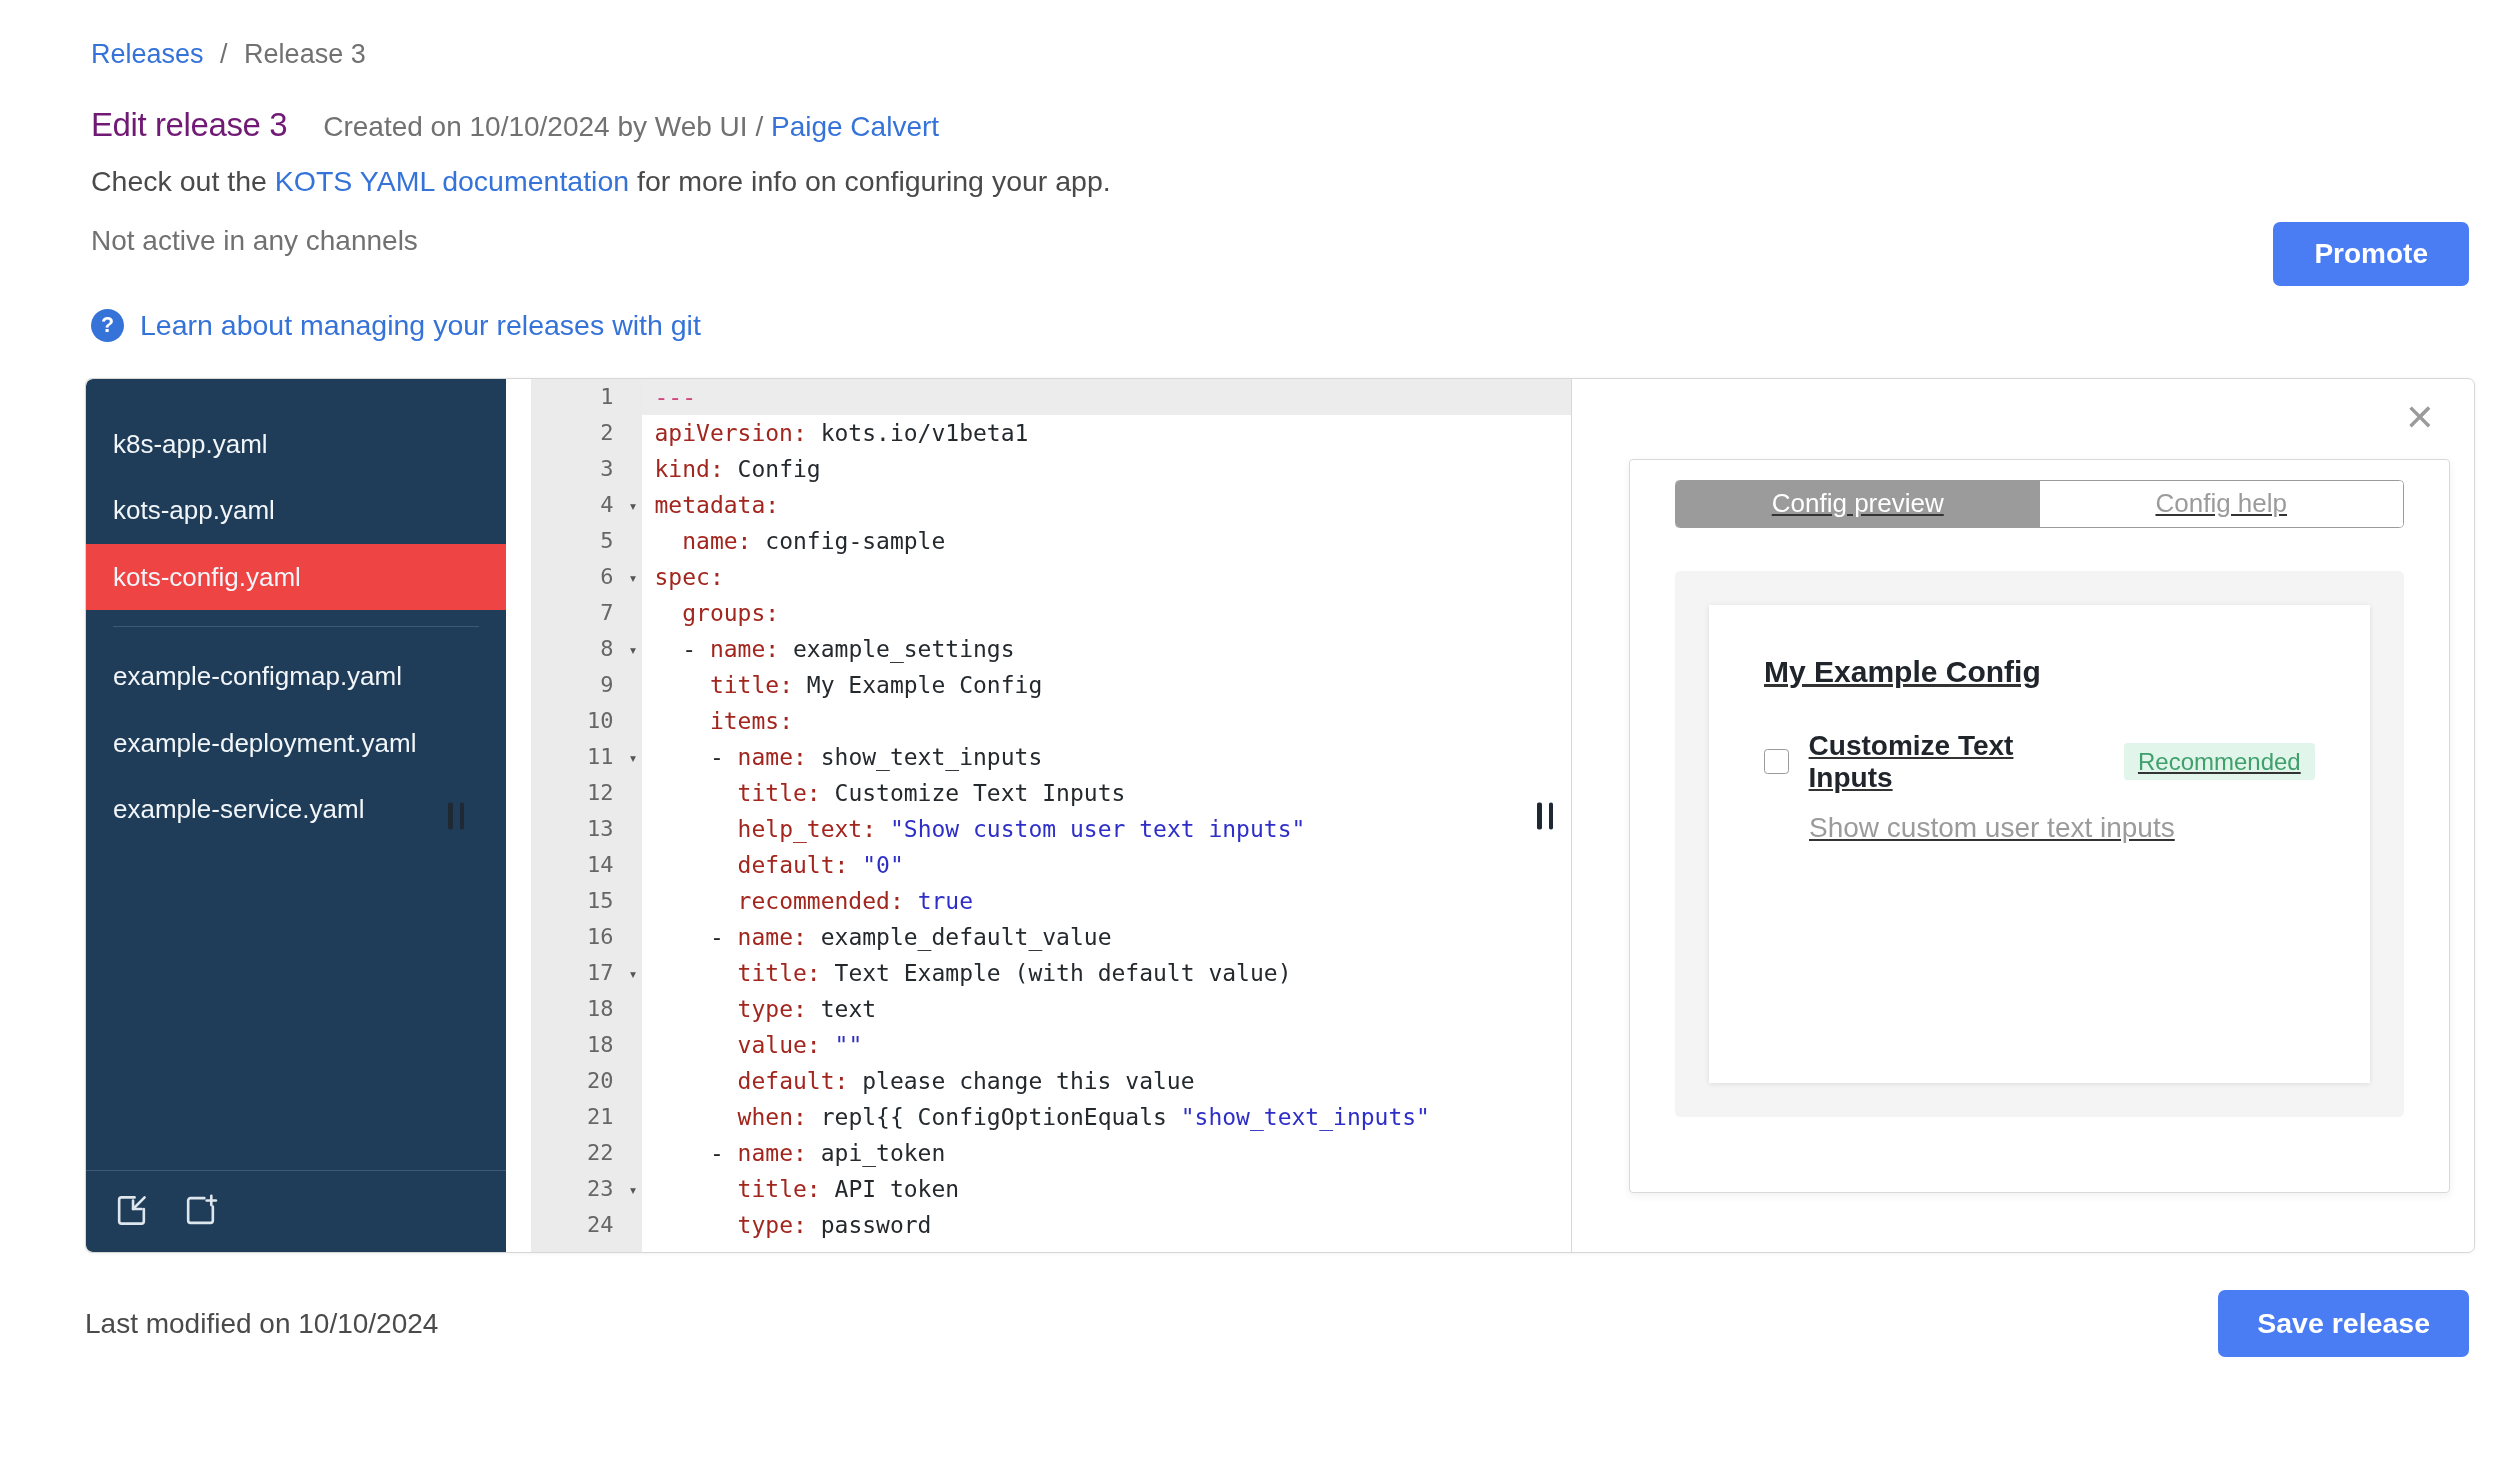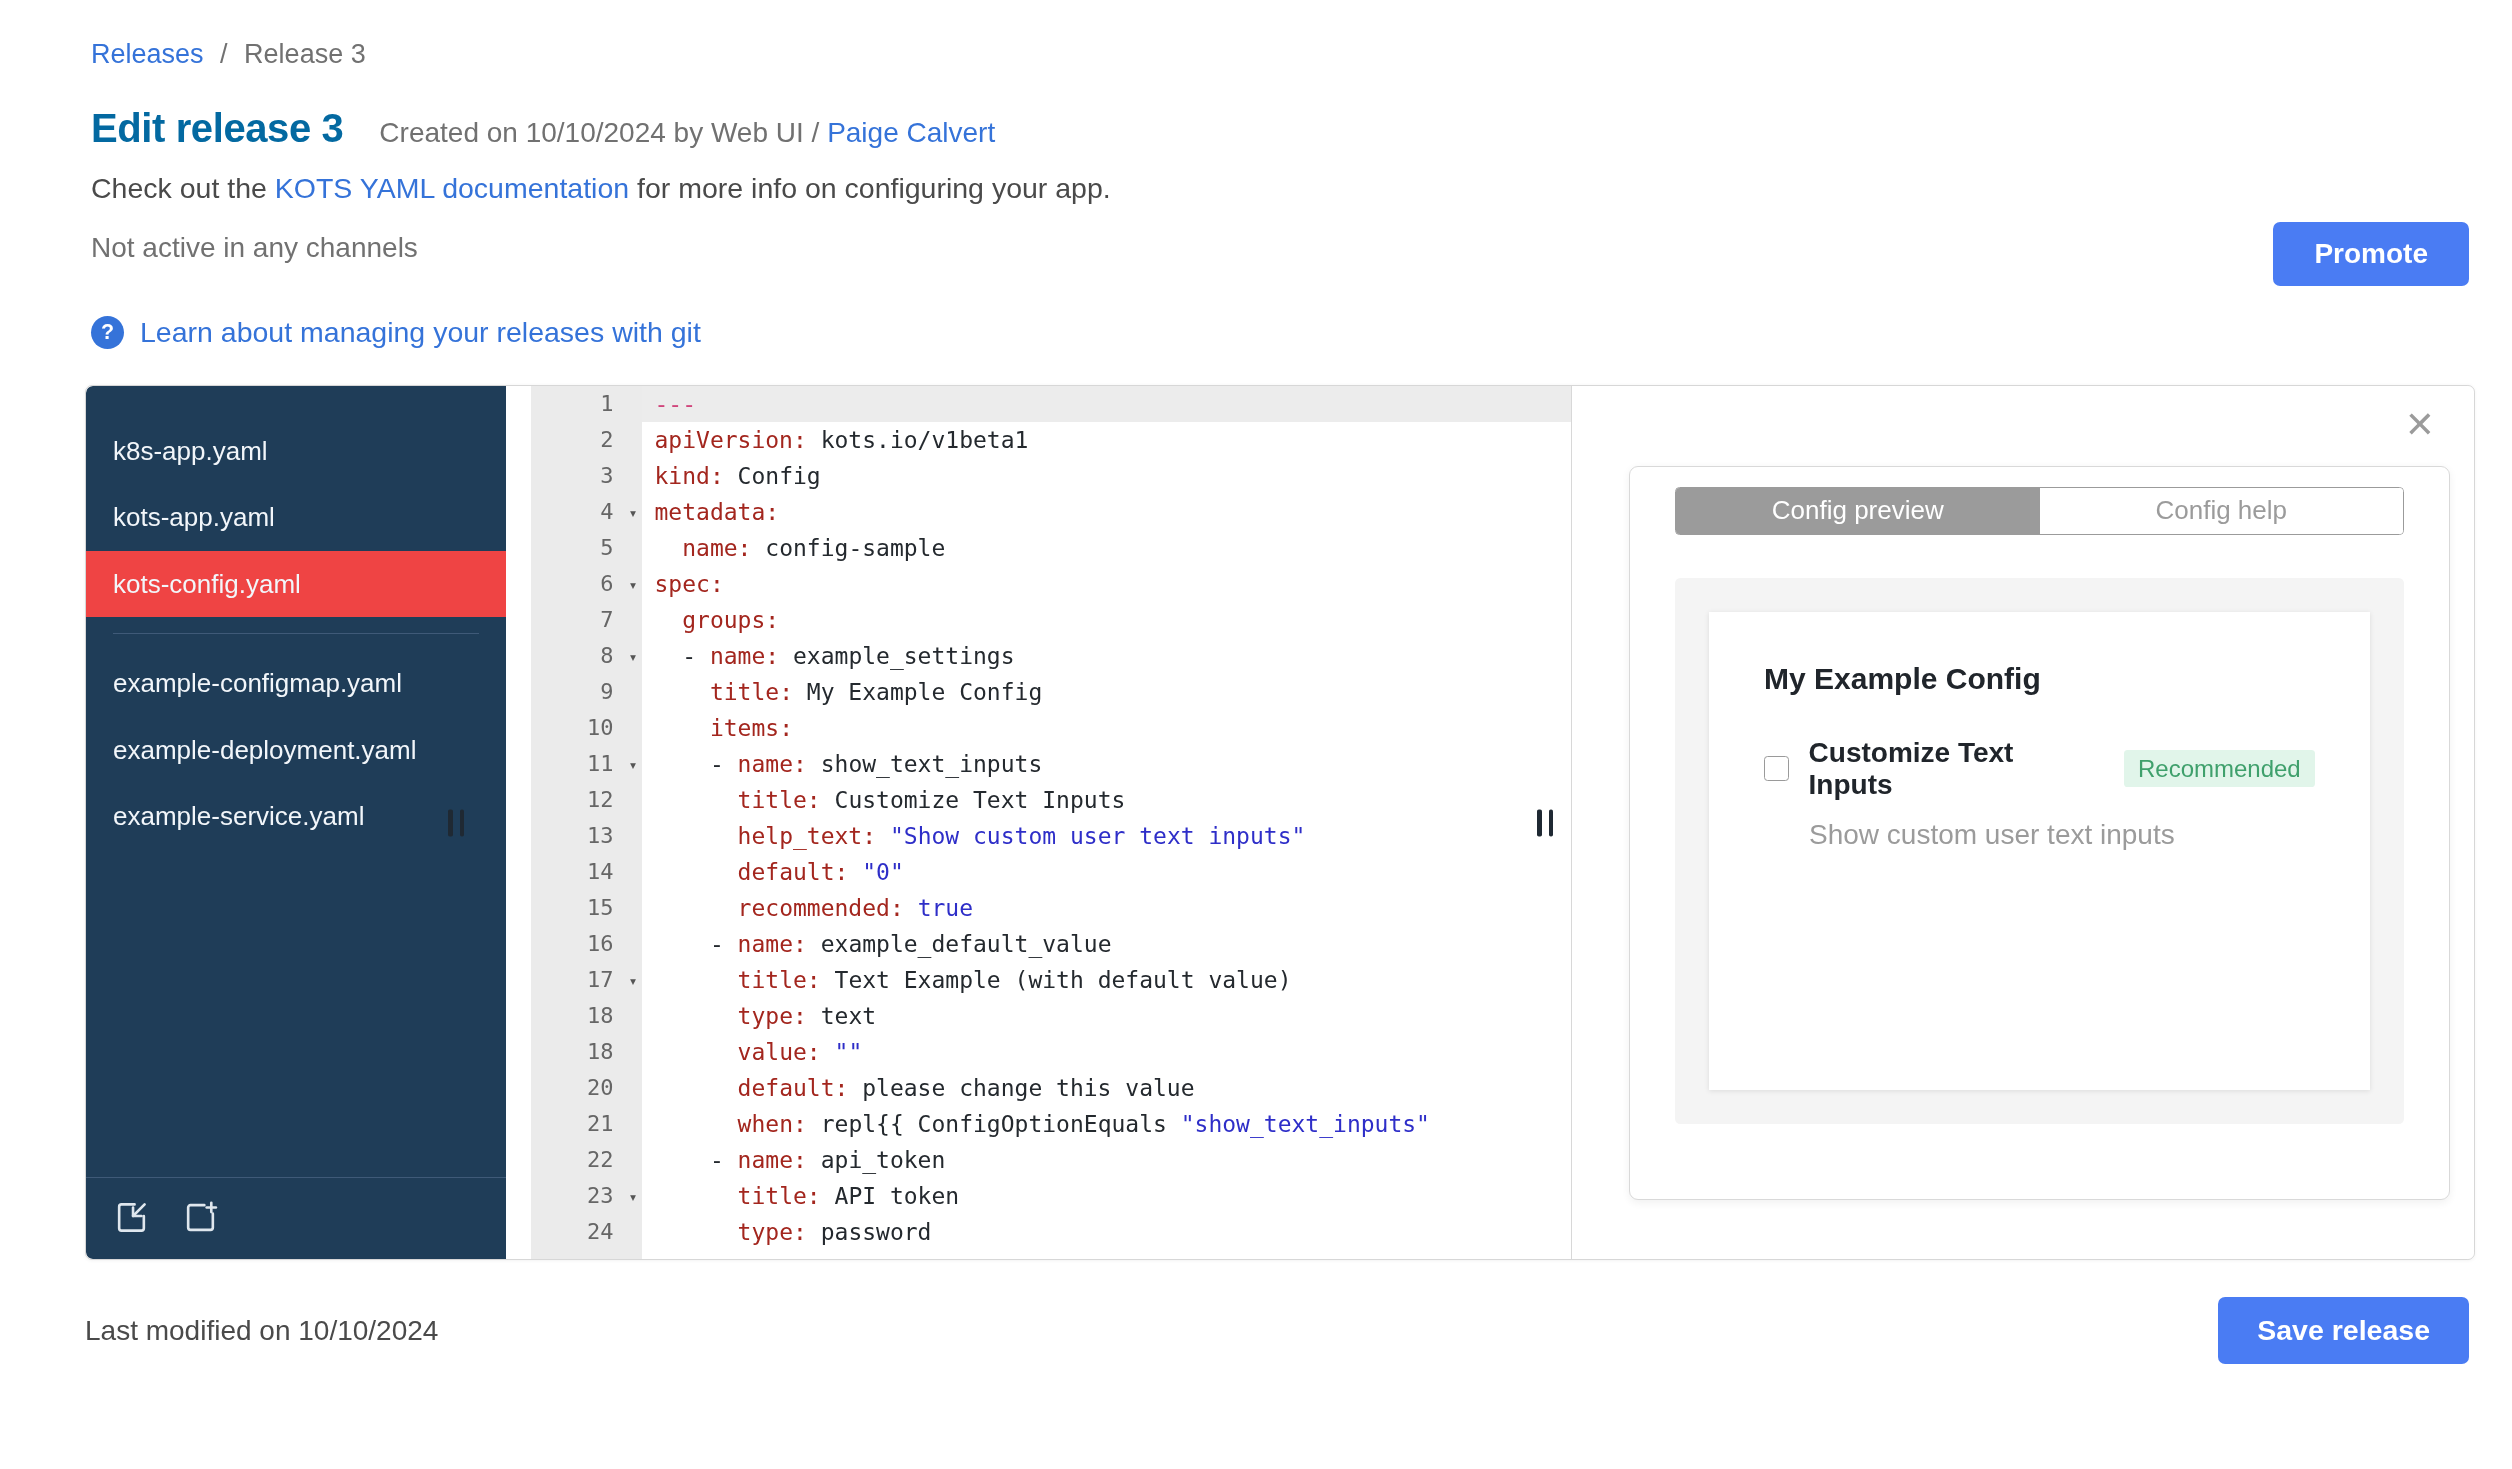--- a/index.html
+++ b/index.html
@@ -7,21 +7,21 @@
   body { font-family:"Liberation Sans", sans-serif; color:#333; }
   .page { width:2512px; height:1469px; position:relative; background:#ffffff; overflow:hidden;padding-left:48px; }
 
   
   .header { padding:39px 43px 0 43px; position:relative; }
   .breadcrumb { font-size:27px; color:#717171; }
   .breadcrumb .crumb-link { color:#3573d9; cursor:pointer; }
   .breadcrumb .sep { margin:0 9px; color:#717171; }
 
   .title-row { display:flex; align-items:baseline; gap:36px; margin-top:36px; }
-  .page-title { font-size:40px; font-weight:700; color:#0369a1; letter-spacing:-0.4px; }
+  .page-title { font-size:33px; font-weight:400; color:#701a75; letter-spacing:-0.4px; }
   .created-meta { font-size:28px; color:#717171; }
   .created-meta .author-link { color:#3573d9; cursor:pointer; }
 
   .docs-row { margin-top:21px; font-size:28.5px; color:#4a4a4a; }
   .docs-row .doc-link { color:#3573d9; cursor:pointer; }
 
   .channel-status { margin-top:27px; font-size:28px; color:#717171; }
 
   .git-row { margin-top:52px; display:flex; align-items:center; gap:16px; }
   .q-icon { width:33px; height:33px; border-radius:50%; background:#3573d9; color:#fff;
@@ -58,22 +58,22 @@
   .code-line.active-line { background:#ececec; }
   .tok-key  { color:#a3261e; }
   .tok-t    { color:#24292e; }
   .tok-str  { color:#2e2ec8; }
   .tok-bool { color:#2e2ec8; }
   .tok-meta { color:#d0457b; }
 
   .preview-pane { flex:1; position:relative; background:#fff; border-radius:0 7.1px 7.1px 0; }
   .preview-close { position:absolute; top:21.4px; right:39px; font-size:36px; color:#9b9b9b; cursor:pointer; line-height:1; }
   .preview-card { position:absolute; top:80px; left:57px; right:24px; bottom:59px;
-                  border:0.9px solid #d9d9d9; border-radius:9px; box-shadow:0 2.7px 9px rgba(0,0,0,0.06);
-                  padding:19.6px 45px; background:#fff; }
+                  border:0.9px solid #d9d9d9; border-radius:4px; box-shadow:0 2.7px 9px rgba(0,0,0,0.06);
+                  padding:19.6px 45px; background:#fff;text-decoration:underline; }
   .tabs { display:flex; border:0.9px solid #9b9b9b; border-radius:4.5px; overflow:hidden; height:48px; }
   .tab { flex:1; display:flex; align-items:center; justify-content:center; font-size:26px;
          color:#9b9b9b; background:#fff; cursor:pointer; }
   .tab.active { background:#9b9b9b; color:#fff; }
   .preview-gray { margin-top:43px; background:#f4f4f4; border-radius:5.3px; padding:34px; height:546px; }
   .preview-inner { background:#fff; height:100%; box-shadow:0 0.9px 5.3px rgba(0,0,0,0.10); padding:50px 55px; }
   .group-title { font-size:30px; font-weight:700; color:#20252b; margin-bottom:41px; }
   .config-row { display:flex; align-items:center; gap:19.6px; }
   .checkbox { width:25px; height:25px; border:1.8px solid #9a9a9a; border-radius:3.6px; background:#fff; cursor:pointer; flex-shrink:0; }
   .config-label { font-size:28px; font-weight:700; color:#20252b; }

